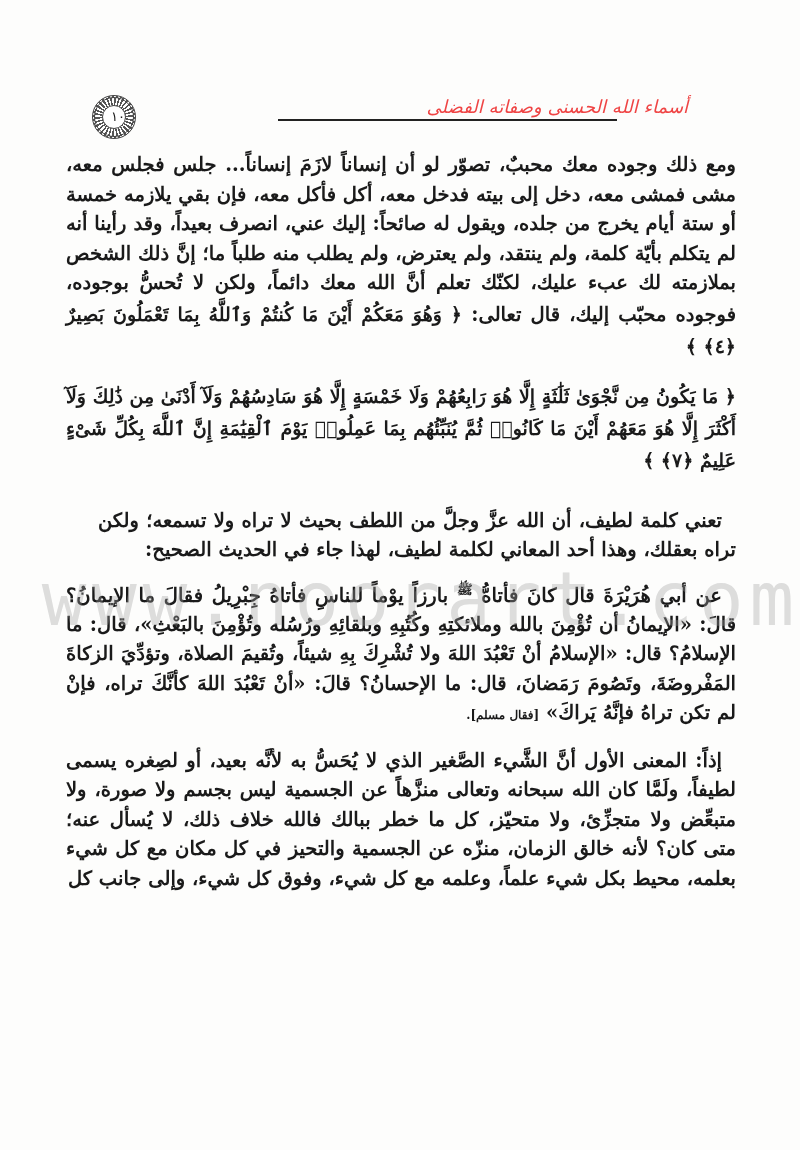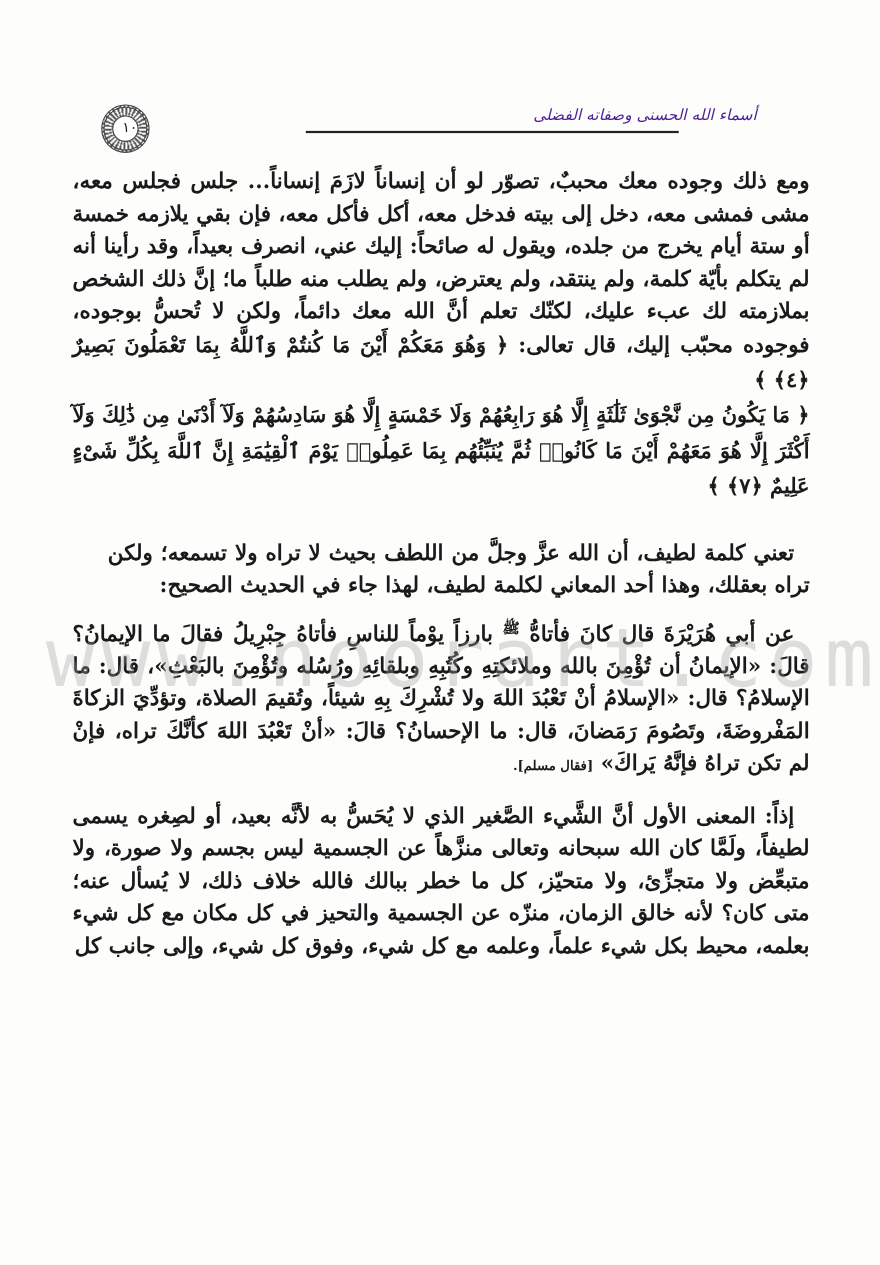--- a/index.html
+++ b/index.html
@@ -3,21 +3,21 @@
   <meta charset="utf-8">
   <style>
     html, body { margin:0; padding:0; }
     body {
       width:800px; height:1150px; background:#fdfdfc; position:relative; overflow:hidden;
       font-family: "DejaVu Serif", "Liberation Serif", serif; color:#1a1a1a;
     }
     .header { position:absolute; top:96px; left:100px; width:600px; height:48px; }
     .header-title {
       position:absolute; right:12px; top:0; font-family:"DejaVu Serif", serif;
-      font-style:italic; font-size:14px; direction:rtl; color:#4c1d95; white-space:nowrap;
+      font-style:italic; font-size:18px; direction:rtl; color:#ef4444; white-space:nowrap;
     }
     .header-rule { position:absolute; left:178px; right:83px; top:23px; height:1.5px; background:#222; }
     .medallion {
       position:absolute; left:-8px; top:-1px; width:44px; height:44px; border-radius:50%;
       border:3px double #444; box-sizing:border-box; background:
       repeating-conic-gradient(#555 0 6deg, #fff 6deg 12deg);
     }
     .medallion-inner {
       position:absolute; left:7px; top:7px; width:24px; height:24px; border-radius:50%;
       background:#fff; border:1px solid #444; box-sizing:border-box;
@@ -44,21 +44,21 @@
   <div class="header-rule"></div>
   <div class="header-title">أسماء الله الحسنى وصفاته الفضلى</div>
 </div>
 
 <div class="page" style="top:150px;">
   <p class="p">
     <span>ومع ذلك وجوده معك محببٌ، تصوّر لو أن إنساناً لازَمَ إنساناً... جلس فجلس معه، مشى فمشى معه، دخل إلى بيته فدخل معه، أكل فأكل معه، فإن بقي يلازمه خمسة أو ستة أيام يخرج من جلده، ويقول له صائحاً: إليك عني، انصرف بعيداً، وقد رأينا أنه لم يتكلم بأيّة كلمة، ولم ينتقد، ولم يعترض، ولم يطلب منه طلباً ما؛ إنَّ ذلك الشخص بملازمته لك عبء عليك، لكنّك تعلم أنَّ الله معك دائماً، ولكن لا تُحسُّ بوجوده، فوجوده محبّب إليك، قال تعالى:</span>
     <span class="quran">﴿ وَهُوَ مَعَكُمْ أَيْنَ مَا كُنتُمْ وَٱللَّهُ بِمَا تَعْمَلُونَ بَصِيرٌ ﴿٤﴾ ﴾</span>
   </p>
 
-  <p class="p quran" style="">﴿ مَا يَكُونُ مِن نَّجْوَىٰ ثَلَٰثَةٍ إِلَّا هُوَ رَابِعُهُمْ وَلَا خَمْسَةٍ إِلَّا هُوَ سَادِسُهُمْ وَلَآ أَدْنَىٰ مِن ذَٰلِكَ وَلَآ أَكْثَرَ إِلَّا هُوَ مَعَهُمْ أَيْنَ مَا كَانُوا۟ ثُمَّ يُنَبِّئُهُم بِمَا عَمِلُوا۟ يَوْمَ ٱلْقِيَٰمَةِ إِنَّ ٱللَّهَ بِكُلِّ شَىْءٍ عَلِيمٌ ﴿٧﴾ ﴾</p>
+  <p class="p quran" style="margin-top:18px;">﴿ مَا يَكُونُ مِن نَّجْوَىٰ ثَلَٰثَةٍ إِلَّا هُوَ رَابِعُهُمْ وَلَا خَمْسَةٍ إِلَّا هُوَ سَادِسُهُمْ وَلَآ أَدْنَىٰ مِن ذَٰلِكَ وَلَآ أَكْثَرَ إِلَّا هُوَ مَعَهُمْ أَيْنَ مَا كَانُوا۟ ثُمَّ يُنَبِّئُهُم بِمَا عَمِلُوا۟ يَوْمَ ٱلْقِيَٰمَةِ إِنَّ ٱللَّهَ بِكُلِّ شَىْءٍ عَلِيمٌ ﴿٧﴾ ﴾</p>
 
   <p class="p" style="margin-top:30px; text-indent:14px;margin-left:32px;">تعني كلمة لطيف، أن الله عزَّ وجلَّ من اللطف بحيث لا تراه ولا تسمعه؛ ولكن تراه بعقلك، وهذا أحد المعاني لكلمة لطيف، لهذا جاء في الحديث الصحيح:</p>
 
   <p class="p" style="margin-top:10px; text-indent:14px;">
     <span>عن أبي هُرَيْرَةَ قال كانَ فأتاهُّ</span>
     <span class="honor">ﷺ</span>
     <span>بارزاً يوْماً للناسِ فأتاهُ جِبْرِيلُ فقالَ ما الإيمانُ؟ قالَ: «الإيمانُ أن تُؤْمِنَ بالله وملائكتِهِ وكُتُبِهِ وبلقائِهِ ورُسُله وتُؤْمِنَ بالبَعْثِ»، قال: ما الإسلامُ؟ قال: «الإسلامُ أنْ تَعْبُدَ اللهَ ولا تُشْرِكَ بِهِ شيئاً، وتُقيمَ الصلاة، وتؤدِّيَ الزكاةَ المَفْروضَةَ، وتَصُومَ رَمَضانَ، قال: ما الإحسانُ؟ قالَ: «أنْ تَعْبُدَ اللهَ كأنَّكَ تراه، فإنْ لم تكن تراهُ فإنَّهُ يَراكَ»</span>
     <span class="ref">[فقال مسلم].</span>
   </p>
 

